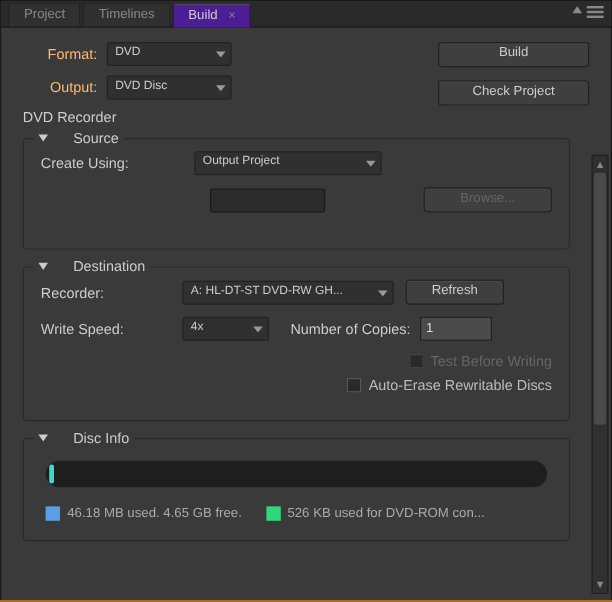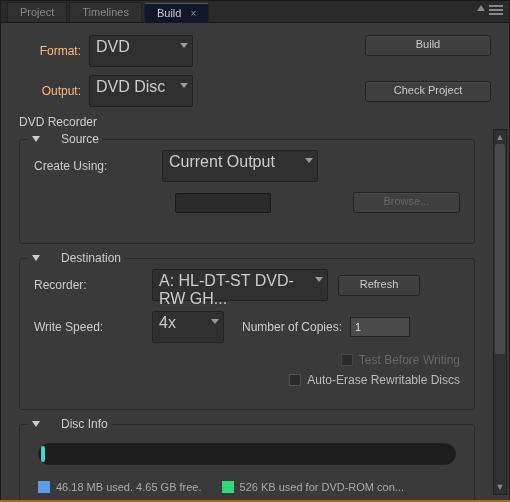--- a/index.html
+++ b/index.html
@@ -1,29 +1,29 @@
 <!DOCTYPE html>
 <html><head>
 <meta charset="utf-8">
 <style>
 * { box-sizing: border-box; margin: 0; padding: 0; font-family: "Segoe UI", Tahoma, sans-serif; }
 body { background: #3a3a3a; width: 510px; height: 502px; overflow: hidden; color: #bbb; font-size: 12px; }
 .panel { width: 510px; height: 502px; background: #3a3a3a; border: 1px solid #1a1a1a; display: flex; flex-direction: column; }
 .tabbar { height: 22px; background: #2a2a2a; border-bottom: 1px solid #1a1a1a; display: flex; align-items: flex-end; position: relative; padding-left: 6px; }
 .tab { padding: 3px 12px 4px 12px; font-size: 11px; color: #888; background: #303030; border: 1px solid #222; border-bottom: none; margin-right: 2px; border-radius: 2px 2px 0 0; cursor: pointer; }
-.tab.active { background: #0f172a; color: #ccc; border-color: #555 #222 #3a3a3a #222; position: relative; top: 1px; }
+.tab.active { background: #4c1d95; color: #ccc; border-color: #555 #222 #3a3a3a #222; position: relative; top: 1px; }
 .tab .close { margin-left: 6px; color: #888; font-size: 10px; }
 .menu-corner { position: absolute; right: 6px; top: 4px; display: flex; gap: 4px; }
 .menu-corner .tri { width: 0; height: 0; border-left: 4px solid transparent; border-right: 4px solid transparent; border-bottom: 6px solid #888; }
 .menu-corner .lines { width: 14px; height: 10px; display: flex; flex-direction: column; justify-content: space-between; }
 .menu-corner .lines div { height: 2px; background: #888; }
 .content { flex: 1; padding: 12px 18px 10px 18px; position: relative; overflow: hidden; }
 .row { display: flex; align-items: center; margin-bottom: 8px; }
 .lbl { width: 62px; text-align: right; margin-right: 8px; color: #fdba74; }
-.select { position: relative; height: 32px; background: #303030; border: 1px solid #222; border-radius: 2px; color: #ccc; font-size: 16px; padding: 2px 20px 0 6px; cursor: pointer; }
+.select { position: relative; height: 20px; background: #303030; border: 1px solid #222; border-radius: 2px; color: #ccc; font-size: 10px; padding: 2px 20px 0 6px; cursor: pointer; }
 .select .arrow { position: absolute; right: 4px; top: 7px; width: 0; height: 0; border-left: 4px solid transparent; border-right: 4px solid transparent; border-top: 5px solid #999; }
 .sel-w1 { width: 104px; }
 .sel-w2 { width: 156px; }
 .sel-w3 { width: 176px; }
 .sel-w4 { width: 72px; }
 .btn { height: 21px; background: #3f3f3f; border: 1px solid #222; border-radius: 3px; color: #ccc; font-size: 11px; text-align: center; padding-top: 2px; cursor: pointer; box-shadow: inset 0 1px 0 rgba(255,255,255,0.05); }
 .btn-w1 { width: 126px; }
 .btn-w2 { width: 82px; }
 .btn.disabled { color: #666; cursor: default; }
 .rightcol { position: absolute; right: 18px; }
@@ -89,38 +89,38 @@
         <span>Build</span>
       </div>
     </div>
 
     <div class="row">
       <div class="lbl">Output:</div>
       <div class="select sel-w1">
         <span>DVD Disc</span>
         <div class="arrow"></div>
       </div>
-      <div class="btn btn-w1 rightcol" style="top:58px;">
+      <div class="btn btn-w1 rightcol" style="top:44px;">
         <span>Check Project</span>
       </div>
     </div>
 
     <div class="section-title">DVD Recorder</div>
 
     <div class="inner-scroll">
 
       <div class="group" style="padding-bottom:20px;">
         <div class="group-header">
           <div class="disclosure"></div>
           <span>Source</span>
         </div>
         <div class="form-row">
           <div class="form-lbl lblw-a">Create Using:</div>
           <div class="select sel-w2">
-            <span>Current Output</span>
+            <span>Output Project</span>
             <div class="arrow"></div>
           </div>
         </div>
         <div class="form-row" style="margin-bottom:10px;gap:36px;">
           <div class="form-lbl lblw-a"></div>
           <div class="textfield" style="width:118px;"></div>
           <div style="width:12px;"></div>
           <div class="btn disabled" style="width:132px;">
             <span>Browse...</span>
           </div>

